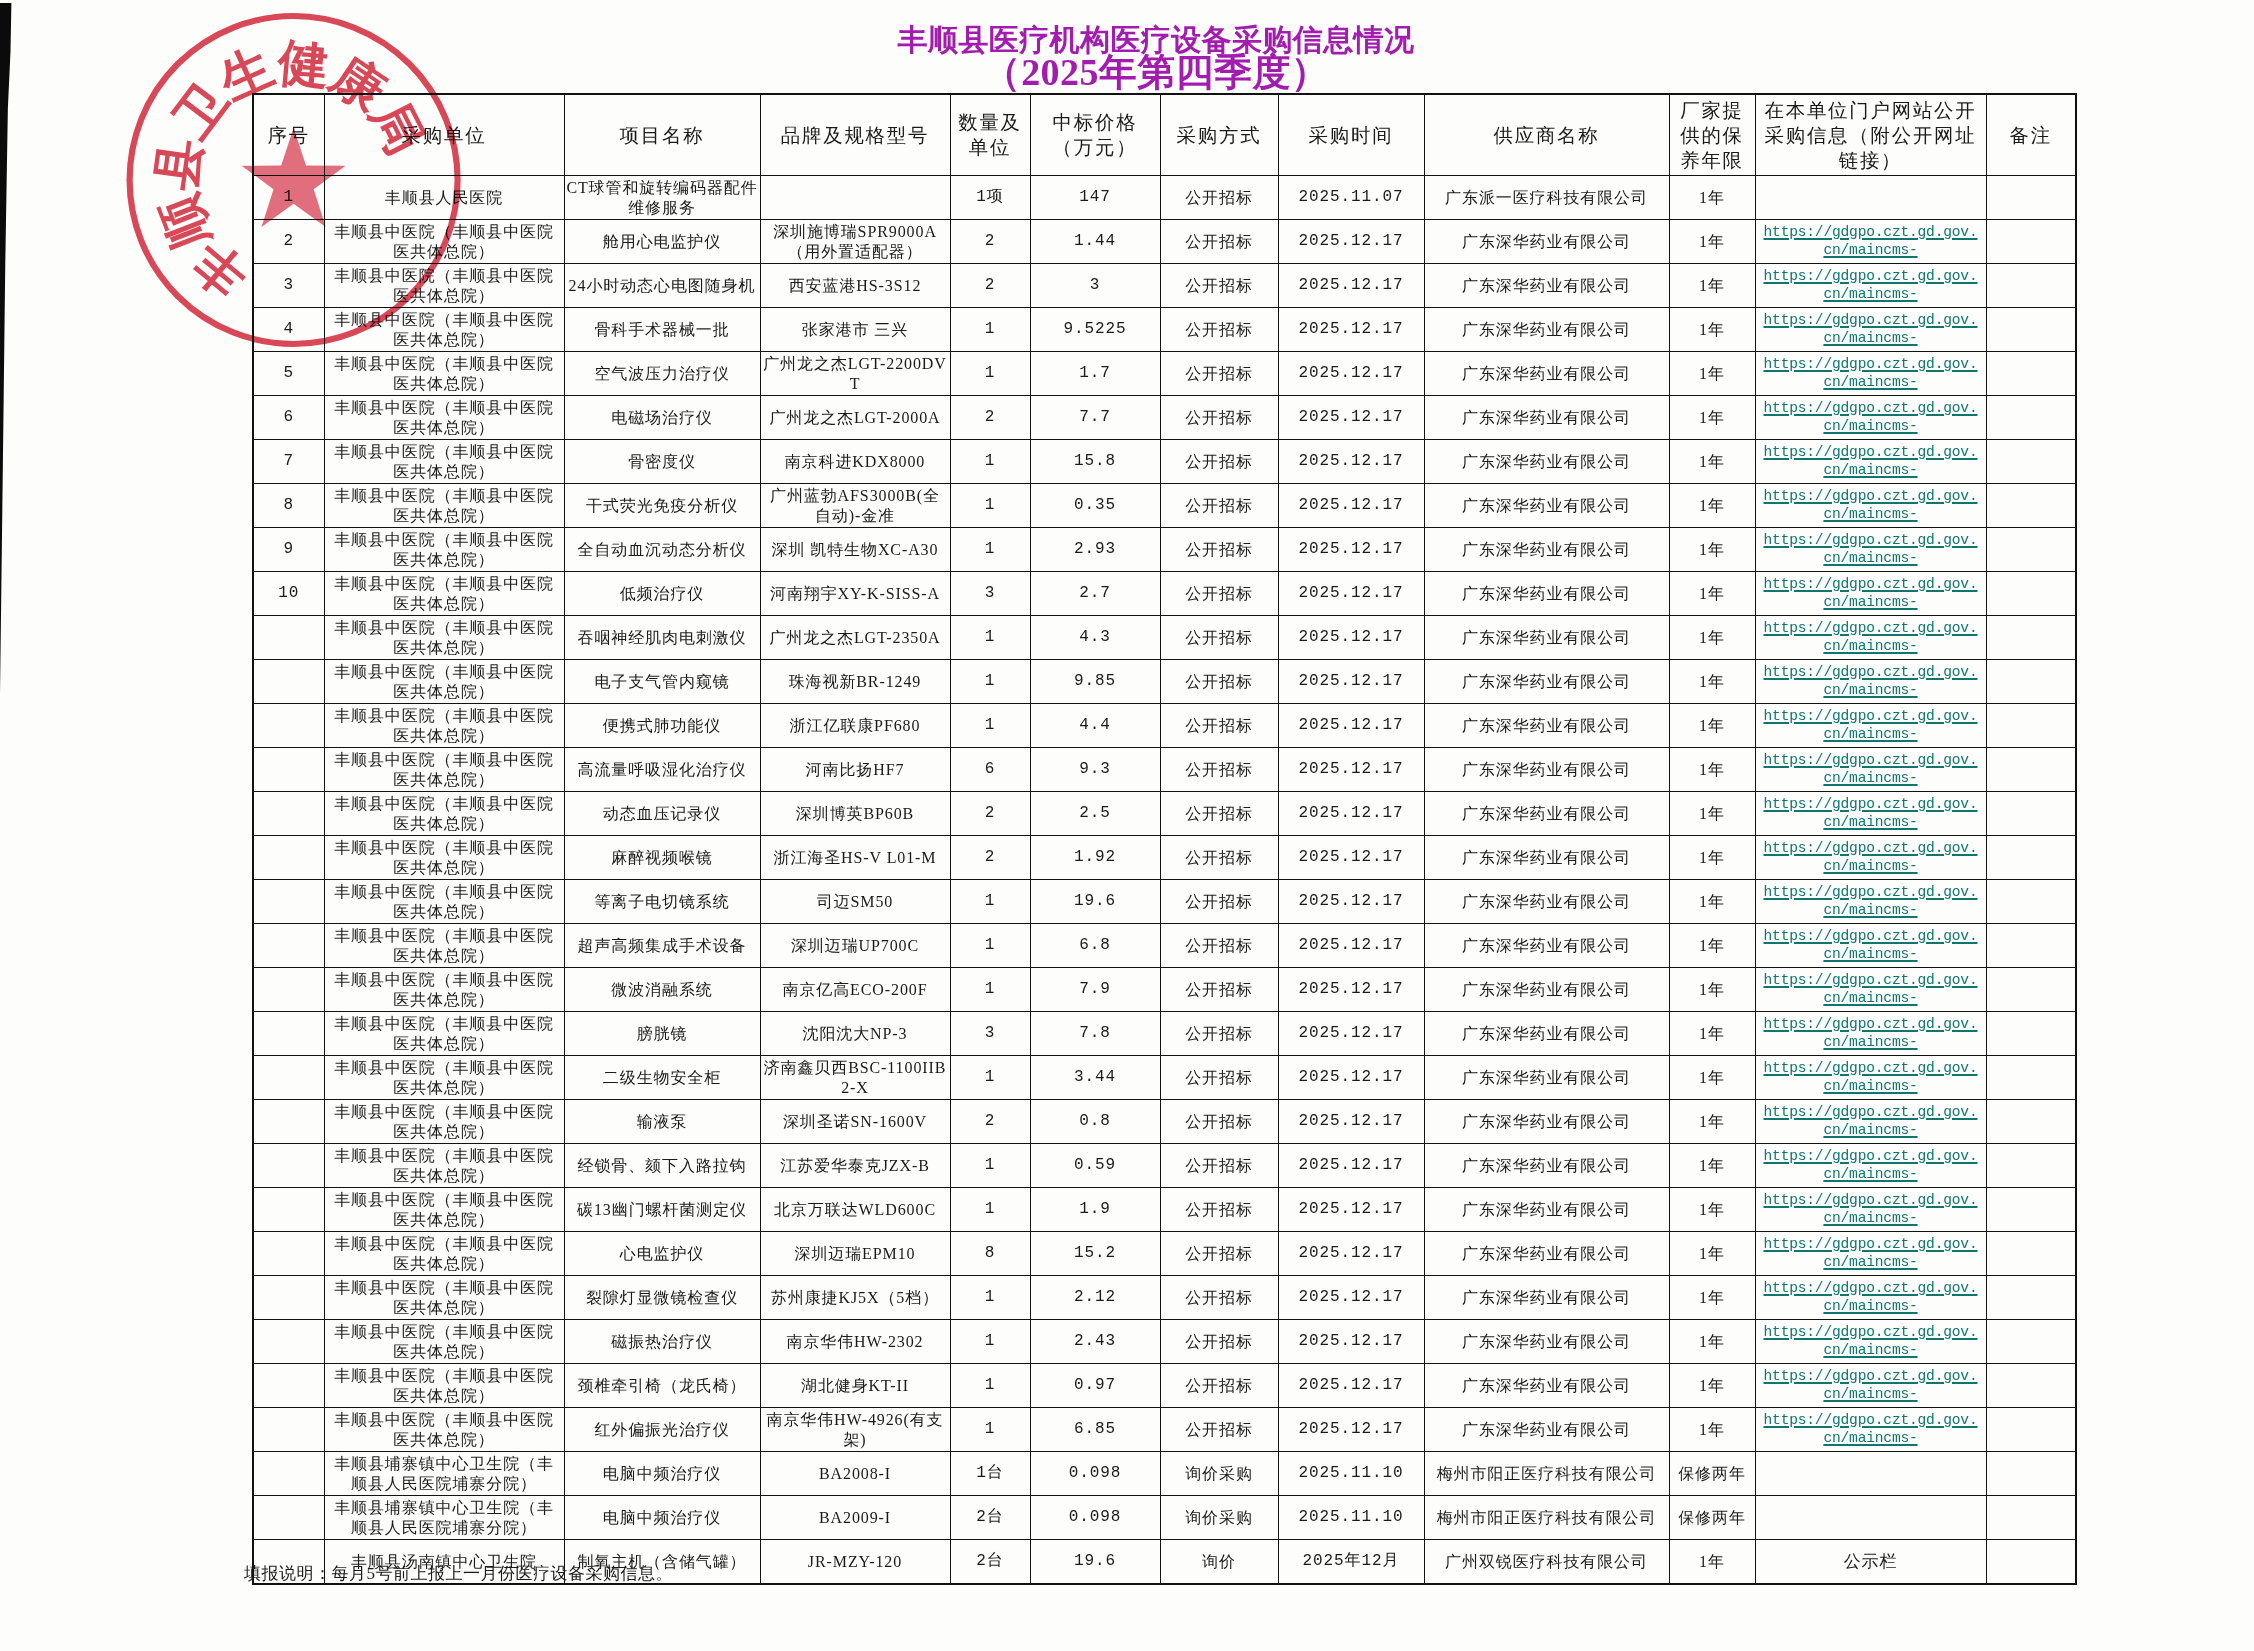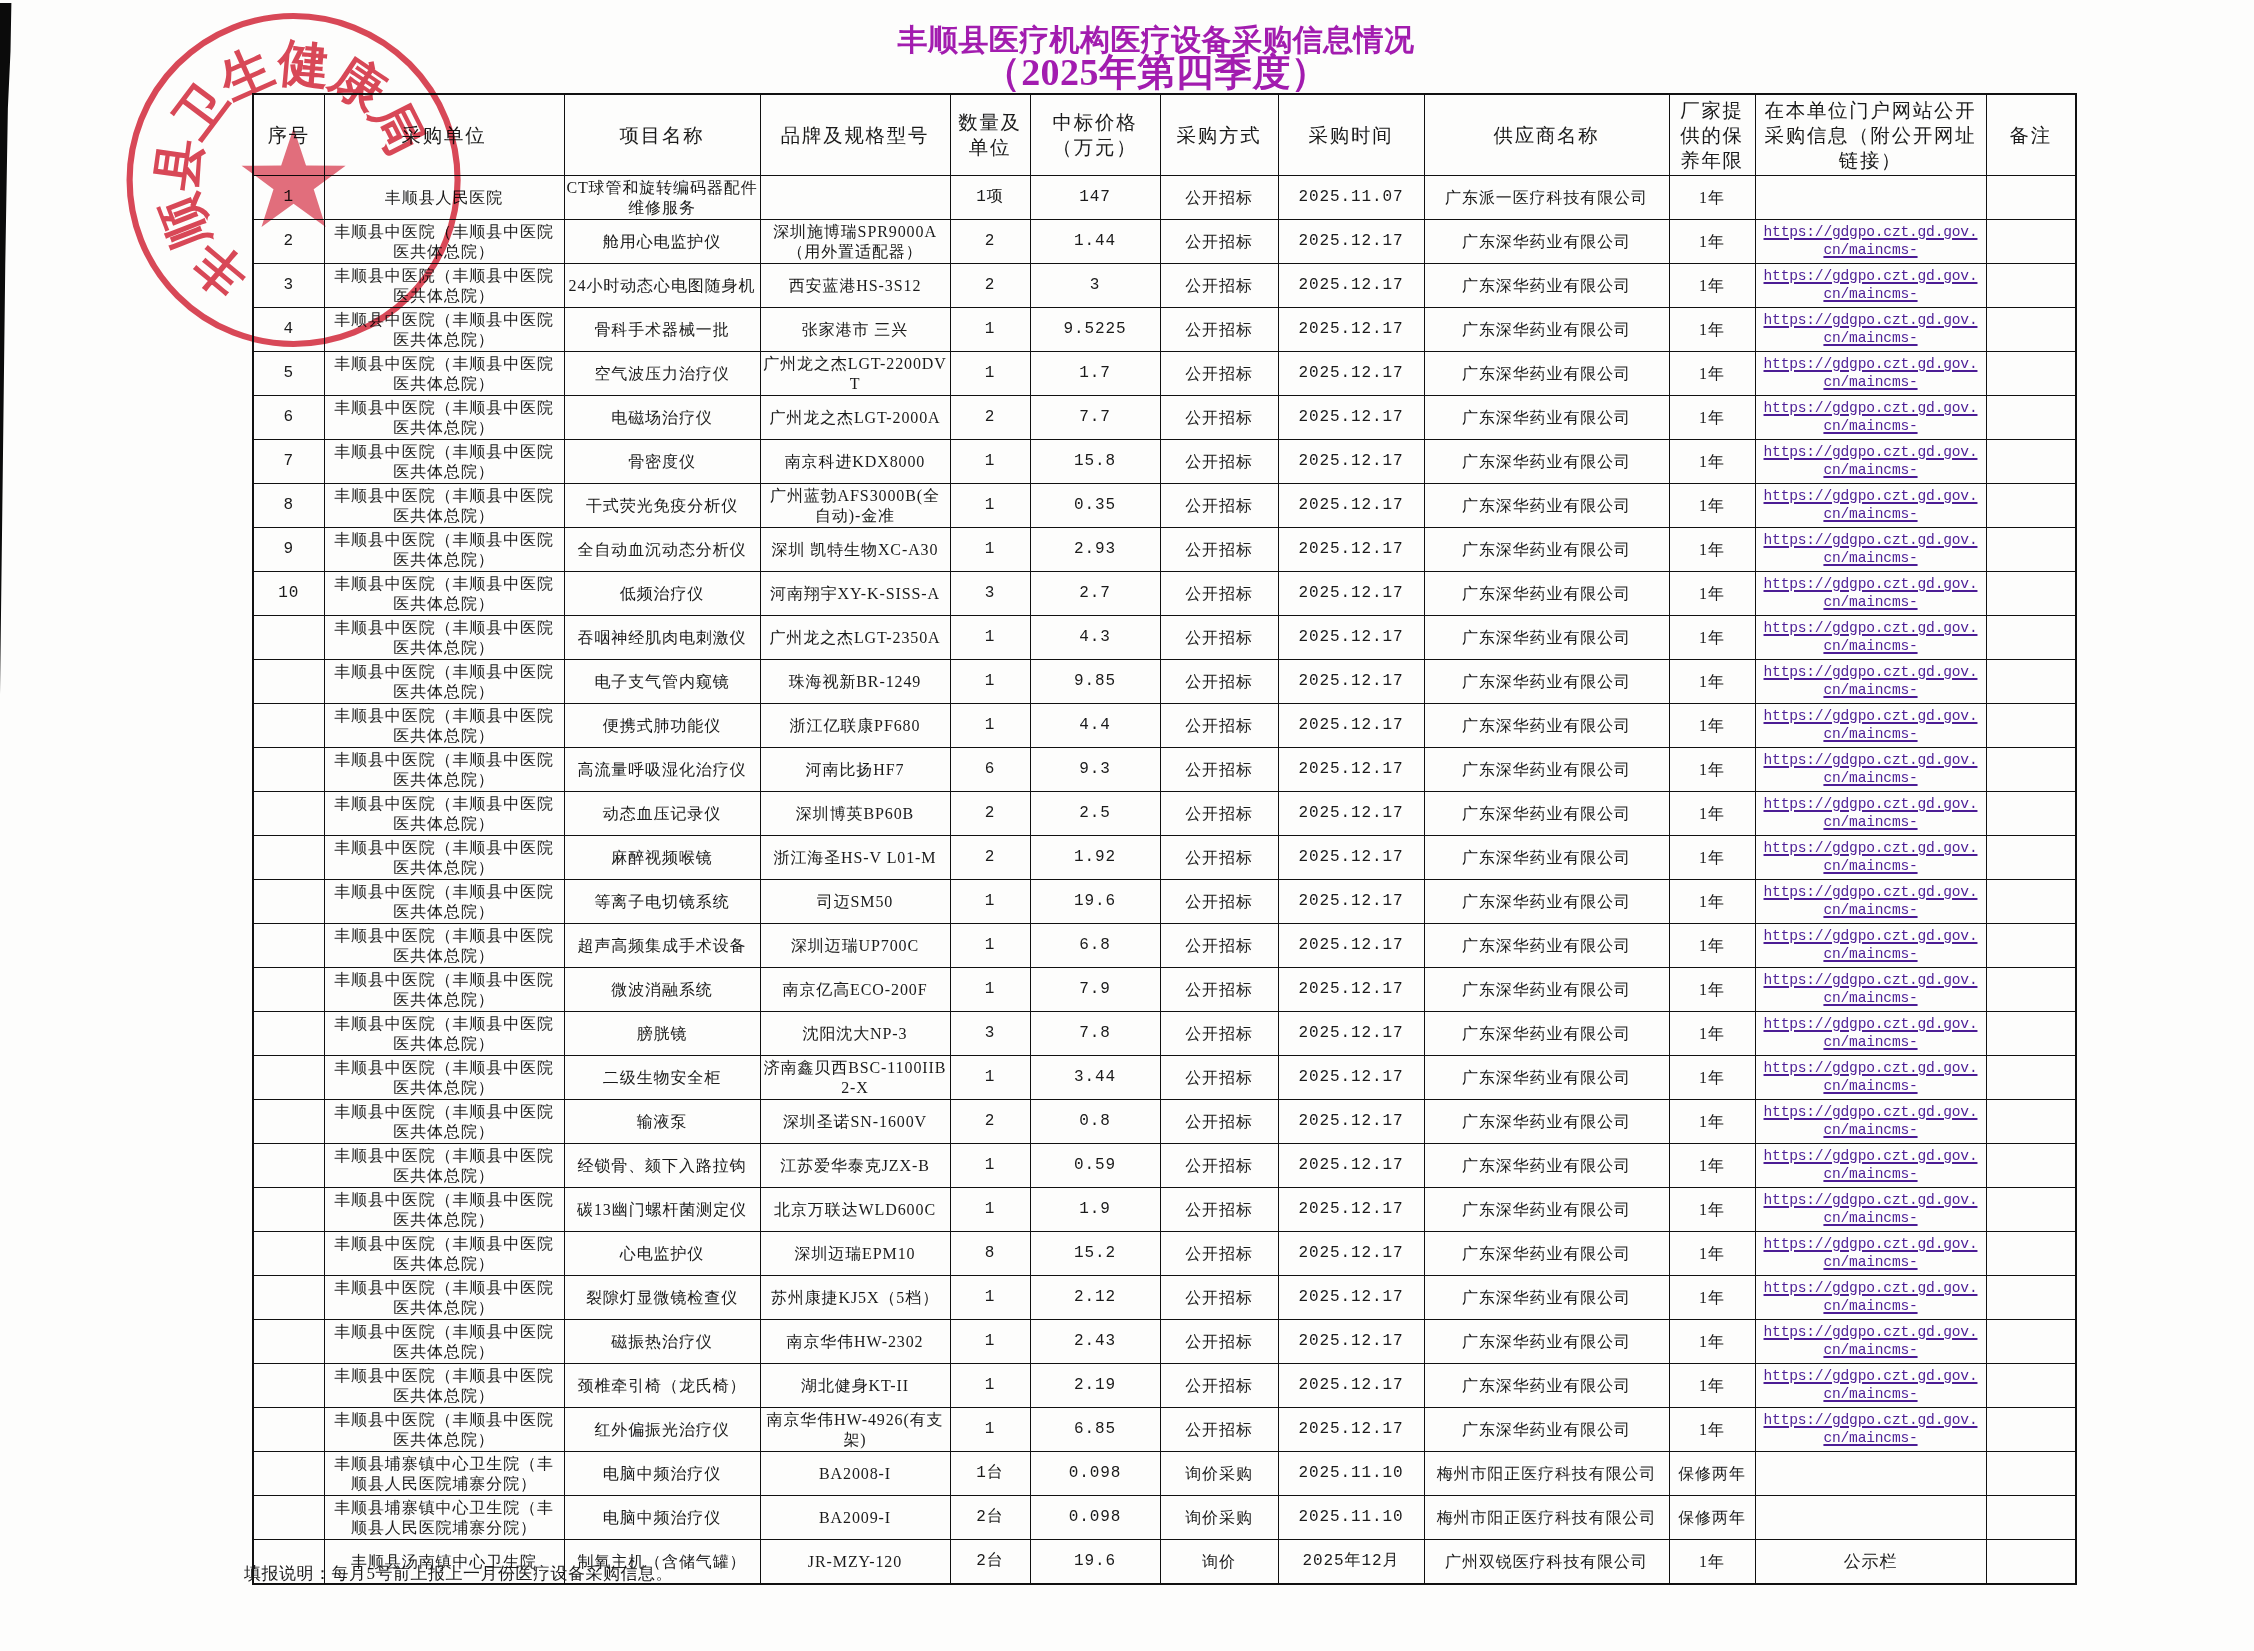--- a/index.html
+++ b/index.html
@@ -29,21 +29,21 @@
     height: 80px; font-size: 19.4px; line-height: 25px; letter-spacing: 1.8px;
     font-weight: normal; white-space: pre-line; padding: 0 3.5px;
   }
   table.proc td {
     height: 43px; font-size: 16px; line-height: 19.4px; letter-spacing: 0.9px;
     padding: 0 1.8px;
   }
   td.num { font-family: "Liberation Mono", "DejaVu Sans Mono", monospace; font-size: 14px; letter-spacing: 0.4px; }
   td.disc { padding: 0 2.6px; }
   a.url {
-    display: block; color: #4c1d95; text-decoration: none;
+    display: block; color: #0f766e; text-decoration: none;
     font-family: "Liberation Mono", "DejaVu Sans Mono", monospace;
     font-size: 14.6px; line-height: 17.6px; letter-spacing: -0.2px;
   }
   a.url span { display: inline-block; text-decoration: underline; text-decoration-thickness: 1.8px; text-underline-offset: 1.8px; }
   a.url span.l1 { display: block; }
   .disc-text { font-size: 17px; letter-spacing: 0.9px; }
   .footnote {
     position: absolute; left: 244px; top: 1562px;
     font-size: 17px; letter-spacing: 0.5px; color: #1a1a1a;
   }
@@ -639,21 +639,21 @@
     </td>
     <td></td>
   </tr>
 
   <tr>
     <td class="num"></td>
     <td>丰顺县中医院（丰顺县中医院医共体总院）</td>
     <td>颈椎牵引椅（龙氏椅）</td>
     <td>湖北健身KT-II</td>
     <td class="num">1</td>
-    <td class="num">2.19</td>
+    <td class="num">0.97</td>
     <td>公开招标</td>
     <td class="num">2025.12.17</td>
     <td>广东深华药业有限公司</td>
     <td>1年</td>
     <td class="disc">
       <a class="url">
         <span class="l1">https://gdgpo.czt.gd.gov.</span><span>cn/maincms-</span>
       </a>
       <span class="disc-text"></span>
     </td>

